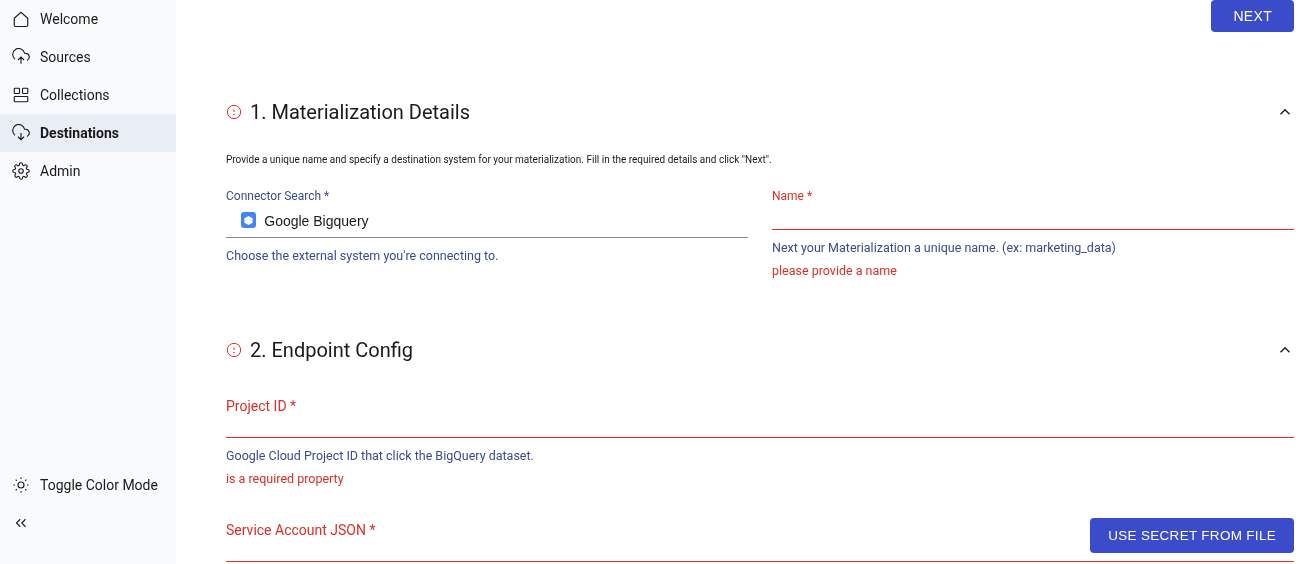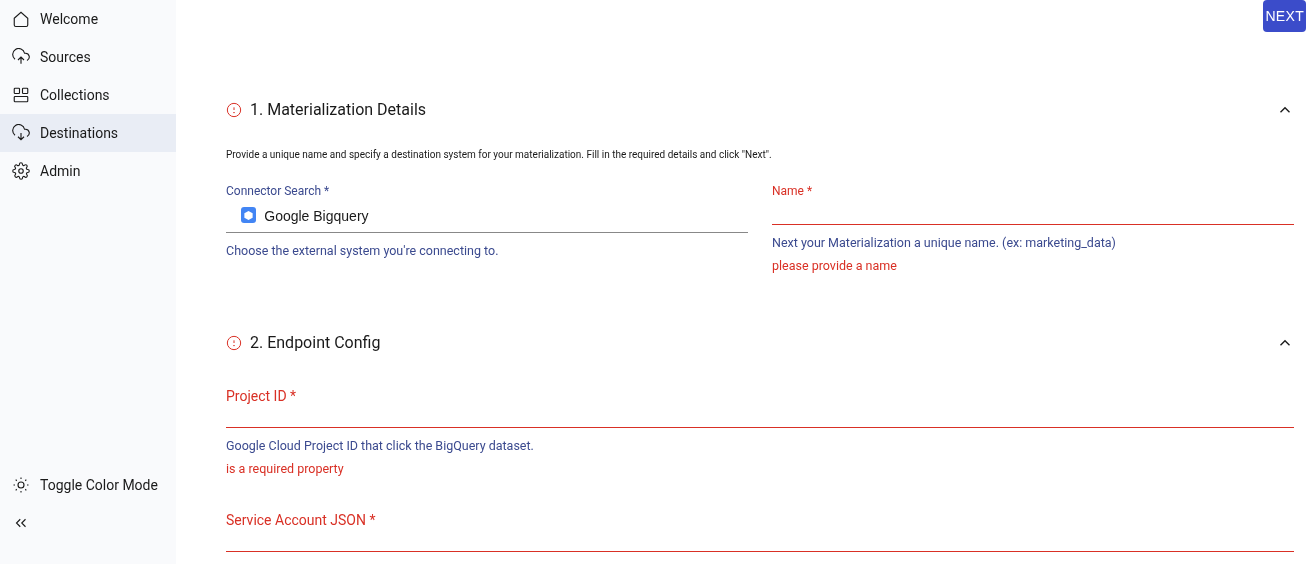--- a/index.html
+++ b/index.html
@@ -1,33 +1,33 @@
 <!DOCTYPE html>
 <html><head>
 <meta charset="utf-8">
 <style>
 * { box-sizing: border-box; margin: 0; padding: 0; }
 body { font-family: -apple-system, BlinkMacSystemFont, "Segoe UI", Roboto, sans-serif; font-size: 14px; color: #1a1a1a; background: #fff; }
 .app { display: flex; height: 564px; width: 1314px; }
 .sidebar { width: 176px; background: #f9fafc; display: flex; flex-direction: column; }
 .sidebar-top { flex: 1; }
 .sidebar-item { display: flex; align-items: center; padding: 10px 12px; cursor: pointer; font-size: 14px; color: #1a1a1a; }
-.sidebar-item.active { background: #e9edf5; }
+.sidebar-item.active { background: #e9edf5; font-weight: bold; }
 .sidebar-item .icon { width: 18px; height: 18px; margin-right: 10px; display: inline-flex; align-items: center; justify-content: center; }
 .sidebar-item .icon svg { width: 18px; height: 18px; stroke: #1a1a1a; fill: none; stroke-width: 1.5; }
 .sidebar-bottom { padding-bottom: 22px; }
 .main { flex: 1; overflow-y: auto; padding: 0 20px 20px 50px; position: relative; }
-.next-btn { position: absolute; top: 0; right: 8px; background: #3b4cca; color: #fff; border: none; border-radius: 4px; padding: 8px 2px; font-size: 14px; font-weight: 500; cursor: pointer; letter-spacing: 0.3px; }
+.next-btn { position: absolute; top: 0; right: 20px; background: #3b4cca; color: #fff; border: none; border-radius: 4px; padding: 8px 22px; font-size: 14px; font-weight: 500; cursor: pointer; letter-spacing: 0.3px; }
 .section { margin-top: 100px; }
 .section + .section { margin-top: 60px; }
 .section-header { display: flex; align-items: center; justify-content: space-between; cursor: pointer; }
 .section-title-wrap { display: flex; align-items: center; gap: 8px; }
 .alert-icon { width: 16px; height: 16px; }
 .alert-icon svg { stroke: #d93025; fill: none; stroke-width: 1.5; }
-.section-title { font-size: 16px; font-weight: 400; color: #1a1a1a; }
+.section-title { font-size: 20px; font-weight: 400; color: #1a1a1a; }
 .chevron { width: 18px; height: 18px; }
 .chevron svg { stroke: #1a1a1a; fill: none; stroke-width: 1.8; }
 .section-desc { margin-top: 30px; font-size: 10px; color: #1a1a1a; }
 .form-row { display: flex; gap: 24px; margin-top: 24px; }
 .form-field { flex: 1; }
 .field-label { font-size: 12px; color: #3b4a8f; display: block; }
 .field-label.required::after { content: " *"; }
 .field-label.error { color: #d93025; }
 .field-input { width: 100%; border: none; border-bottom: 1px solid #888; padding: 6px 0 4px 0; font-size: 14px; color: #1a1a1a; outline: none; background: transparent; }
 .field-input.error { border-bottom-color: #d93025; }
@@ -177,20 +177,21 @@
       </div>
 
       <div class="endpoint-field">
         <label class="field-label">Project ID</label>
         <input class="endpoint-input" style="">
         <div class="field-help">Google Cloud Project ID that click the BigQuery dataset.</div>
         <div class="field-error">is a required property</div>
       </div>
 
       <div class="endpoint-field">
+        <button class="secret-btn">USE SECRET FROM FILE</button>
         <label class="field-label">Service Account JSON</label>
         <input class="endpoint-input" style="">
         
         
       </div>
     </div>
   </main>
 </div>
 
 </body></html>

